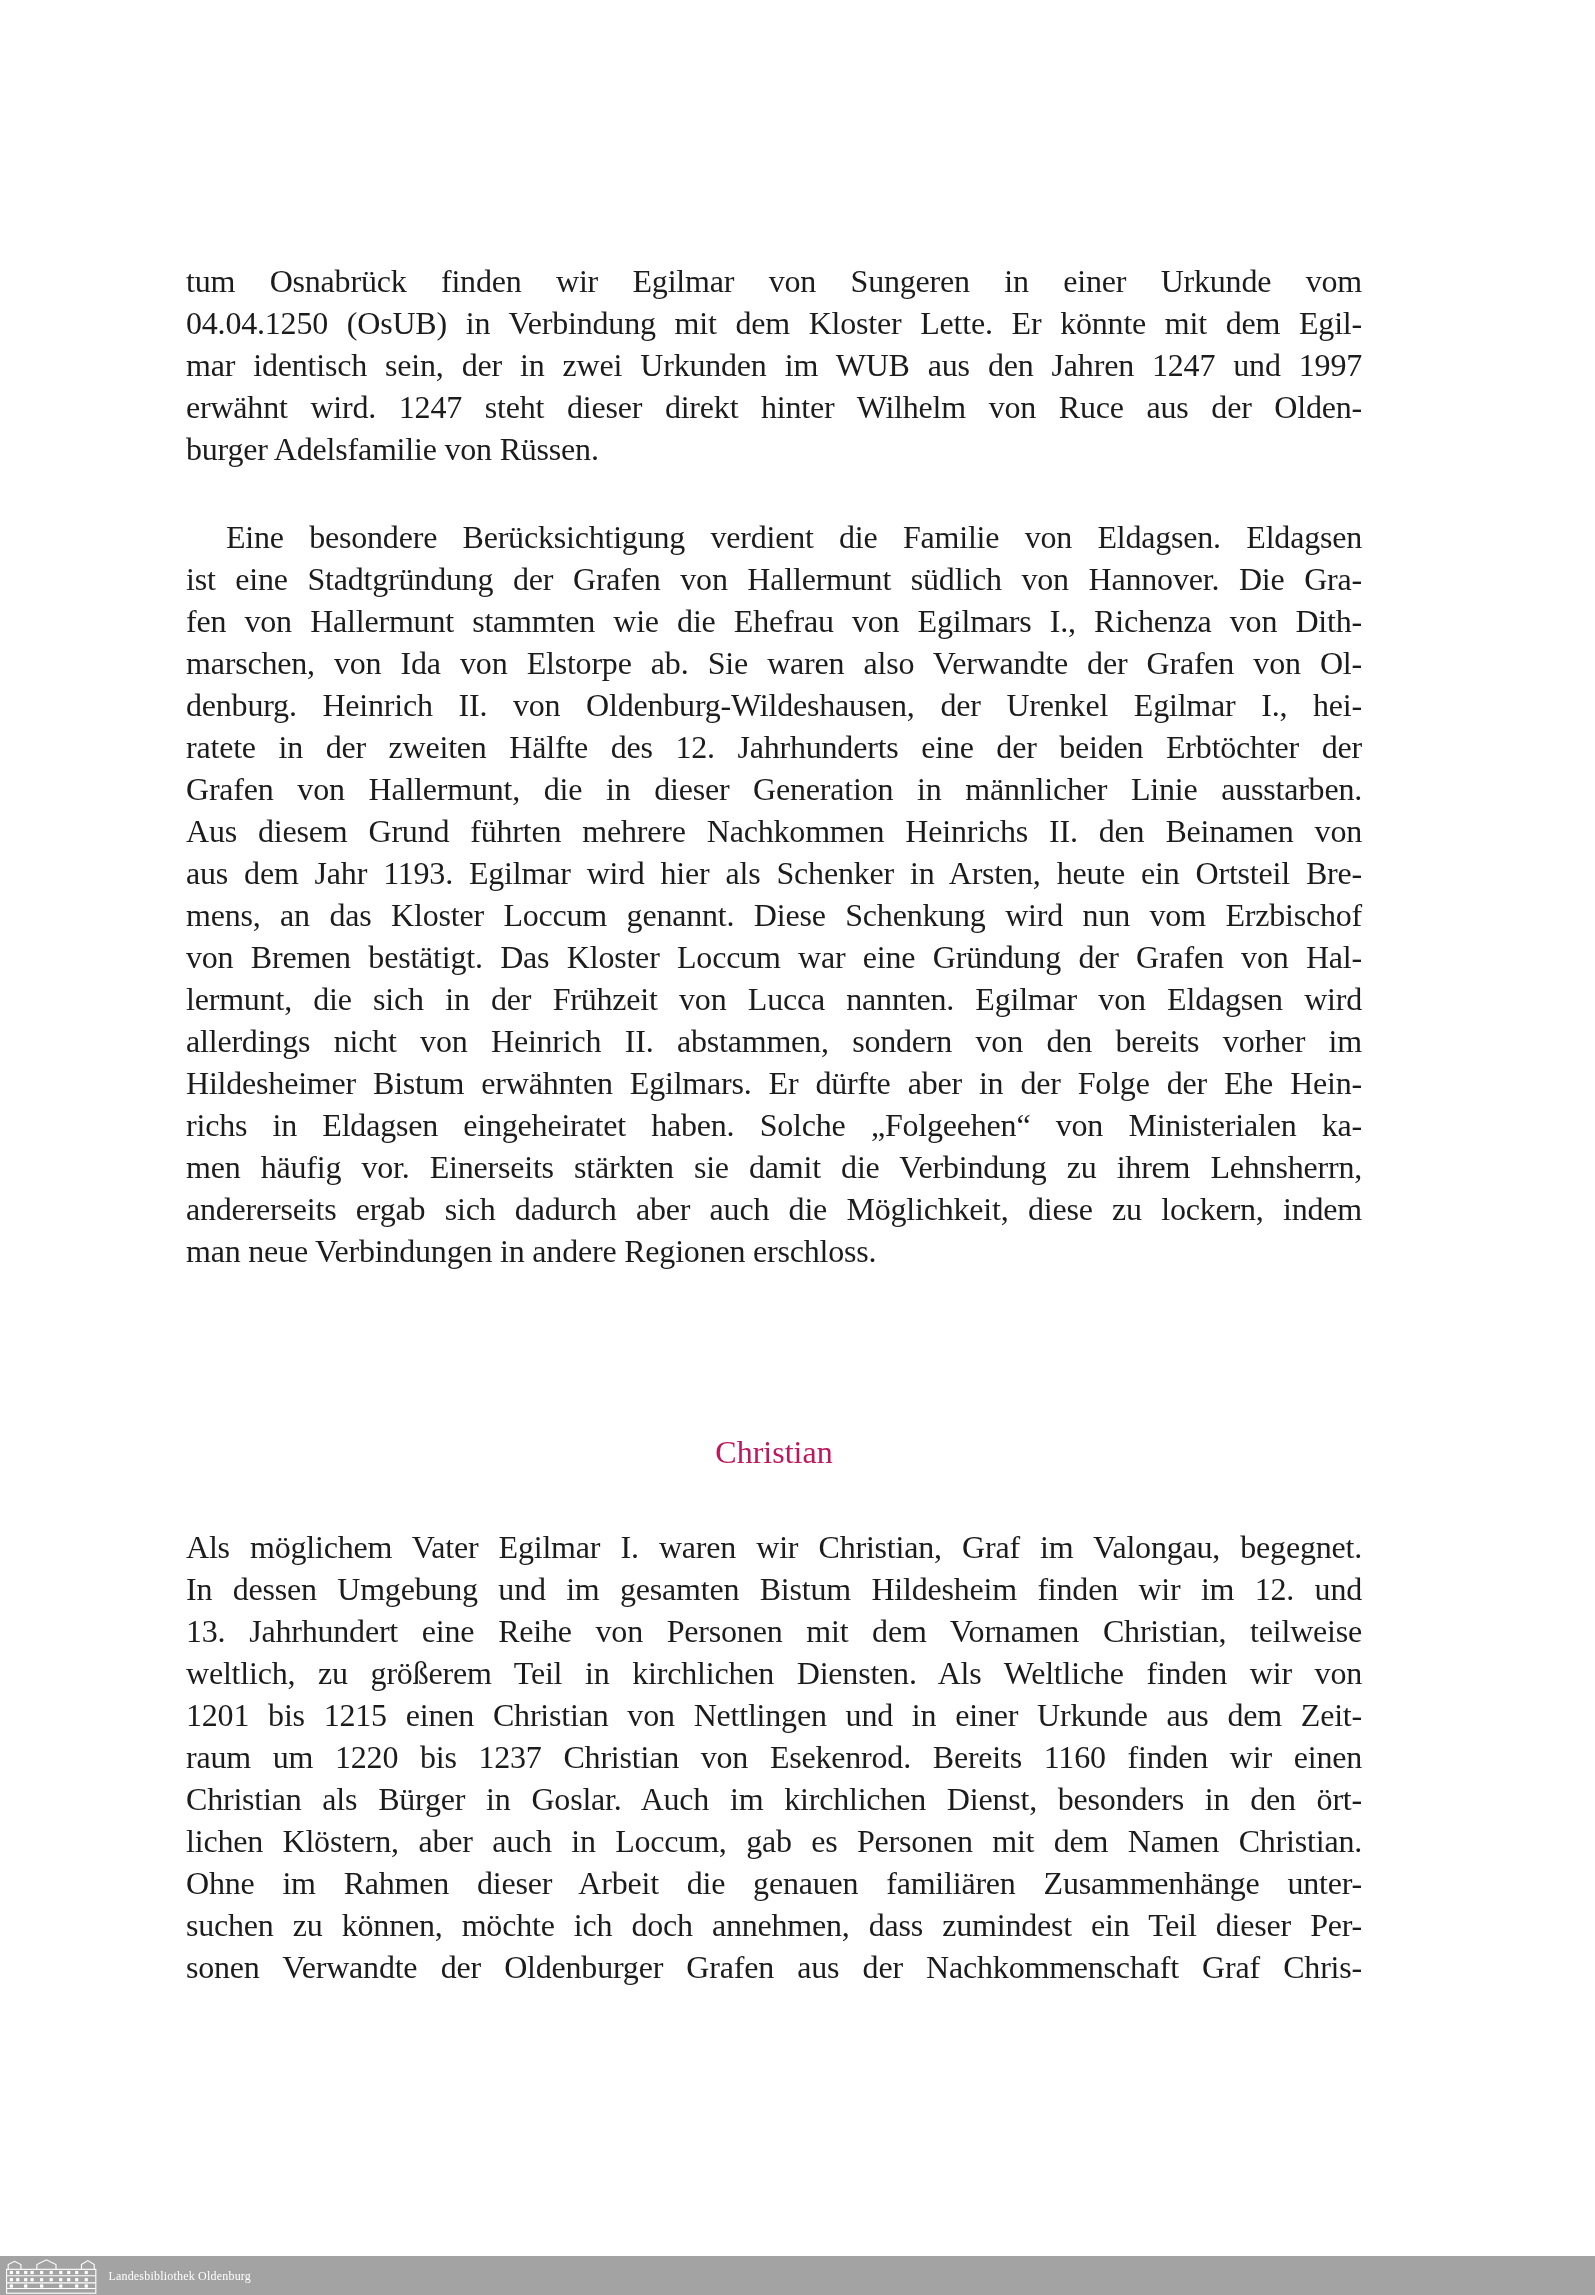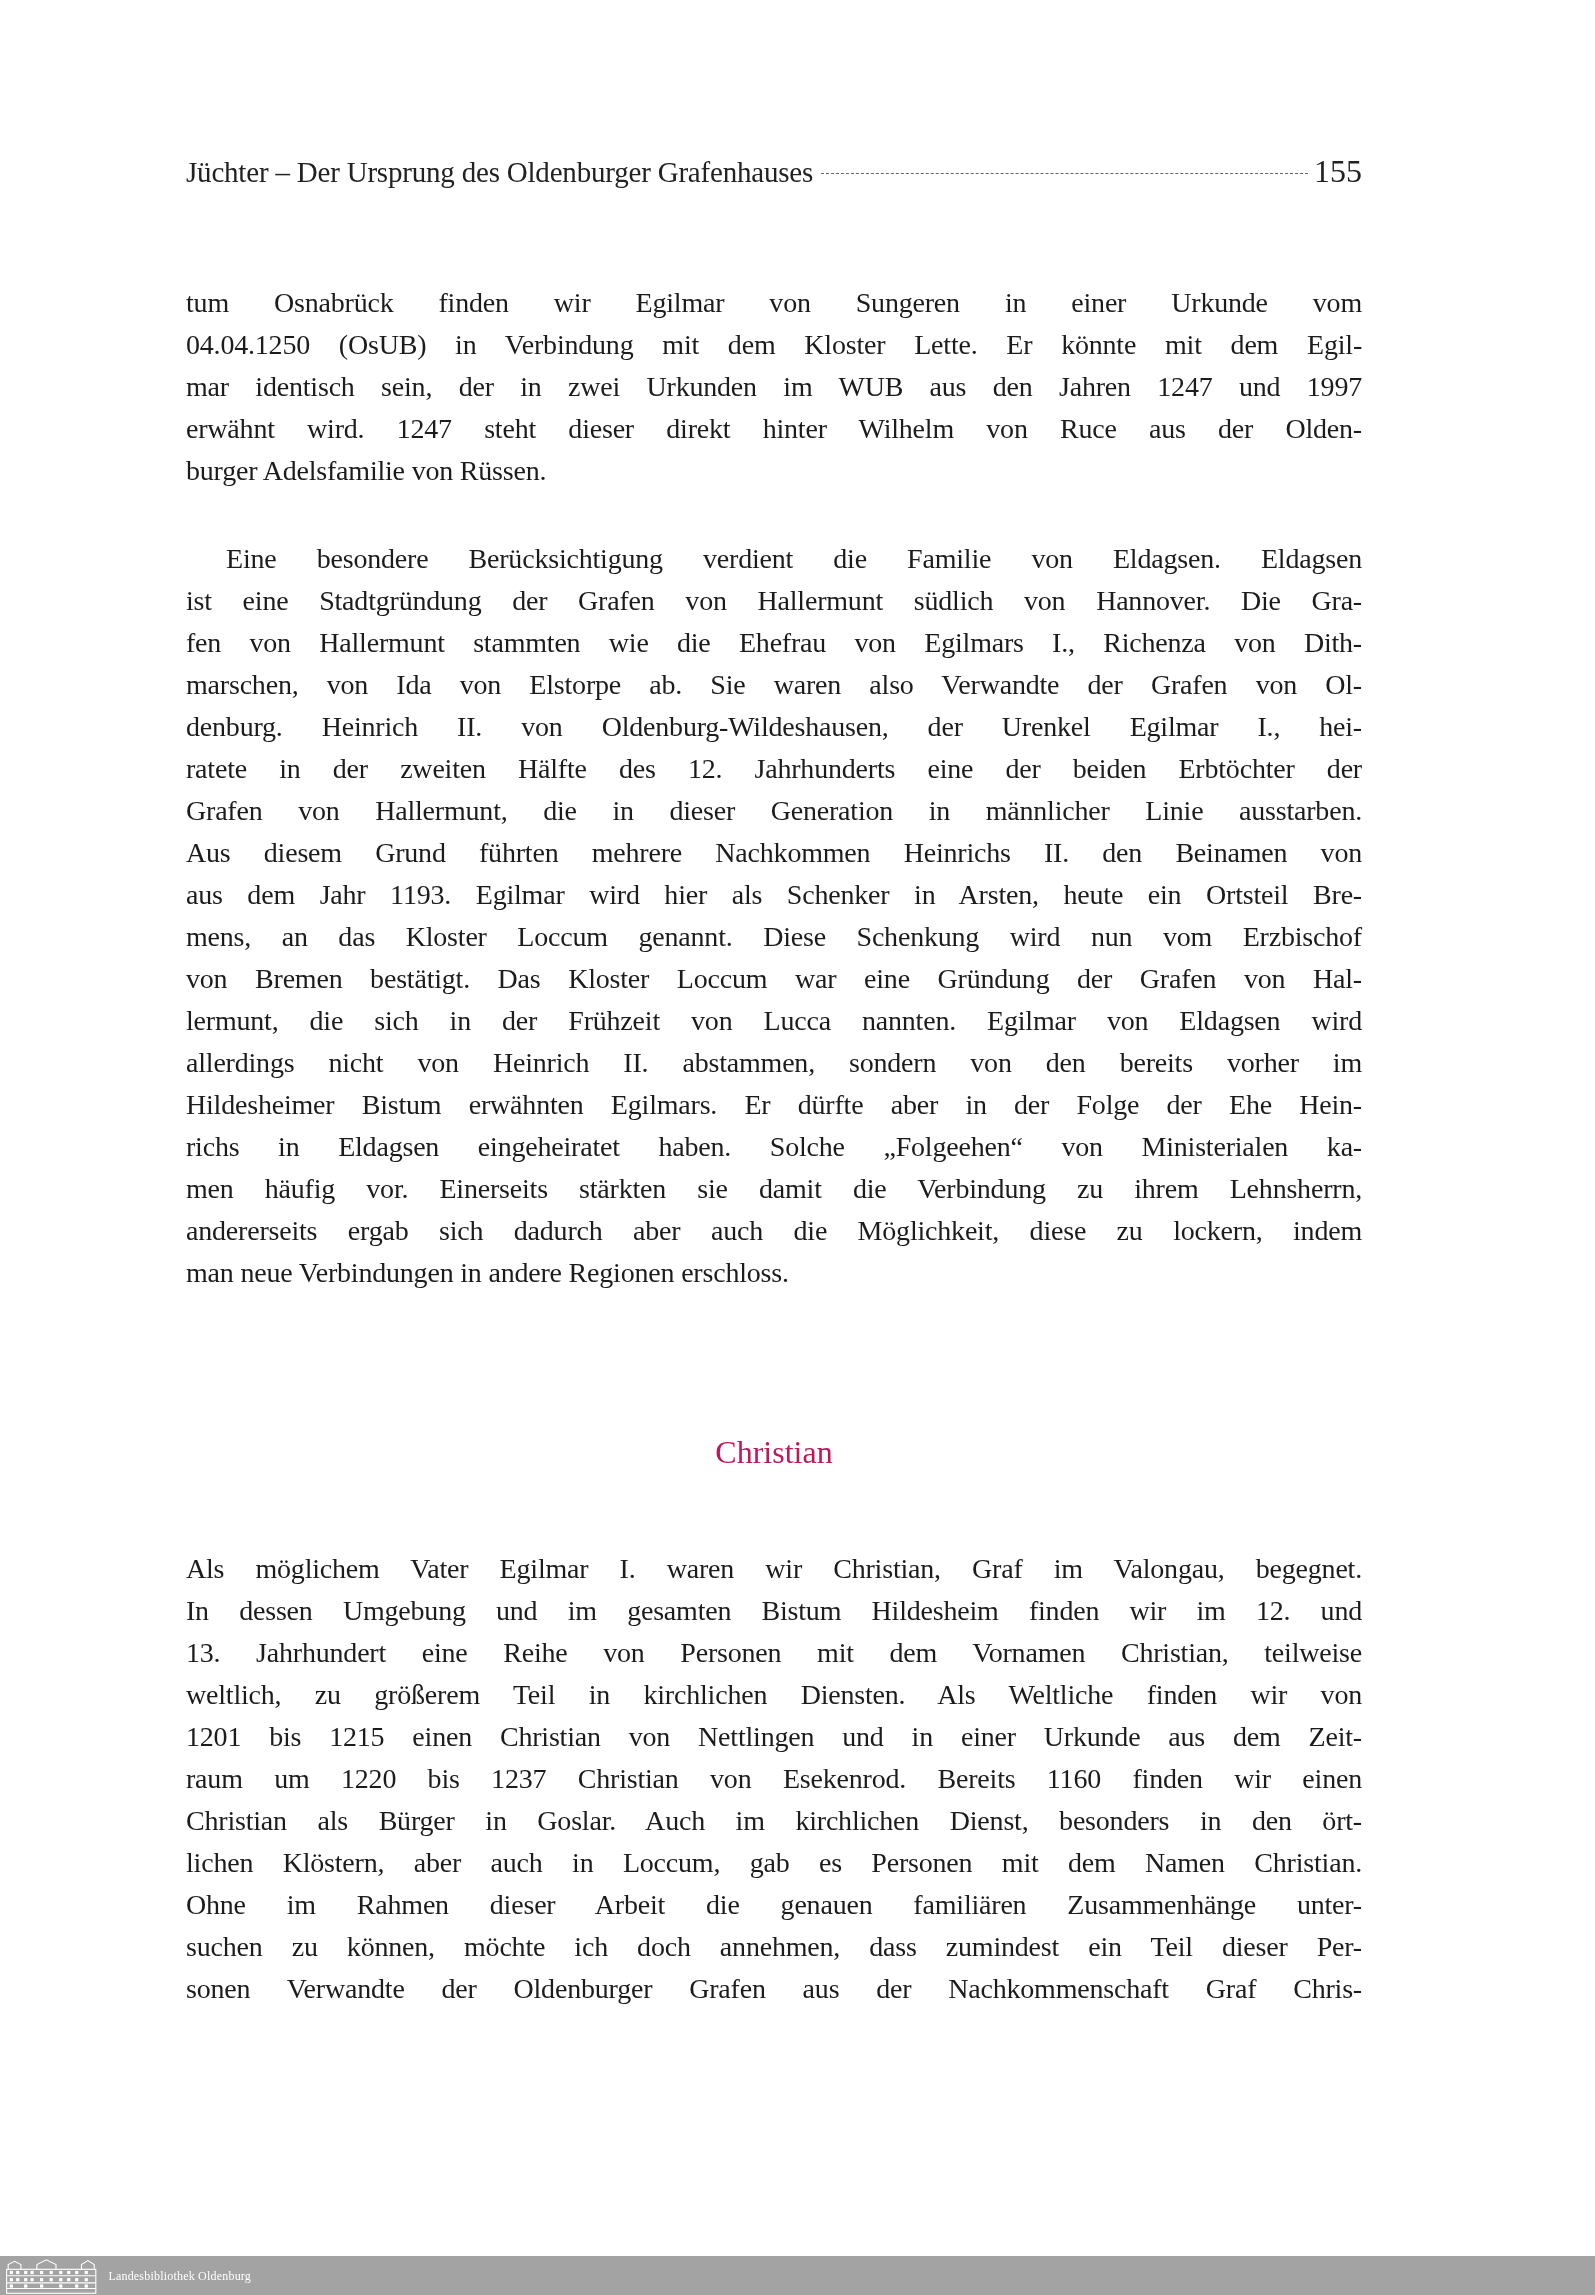--- a/index.html
+++ b/index.html
@@ -15,22 +15,22 @@
       display: flex; align-items: baseline;
     }
     .running-head .title { white-space: nowrap; letter-spacing: -0.2px; }
     .running-head .rule {
       flex: 1; margin: 0 6.4px 0 8px; border-bottom: 1.6px dashed #666; height: 0;
       position: relative; top: -8px;
     }
     .running-head .pagenum { font-size: 32px; white-space: nowrap; }
     .body-text {
       position: absolute; left: 186px; width: 1176px;
-      font-size: 28px; line-height: 42px; color: #1c1c1c;
-      text-align: justify; letter-spacing: -0.2px; margin-top: 22px;
+      font-size: 32px; line-height: 42px; color: #1c1c1c;
+      text-align: justify; letter-spacing: -0.2px;
     }
     .body-text .line { display: block; height: 42px; white-space: nowrap; text-align: justify; text-align-last: justify; }
     .body-text .line.last { text-align-last: left; }
     .body-text .line.indent { padding-left: 40px; }
     .p1 { top: 260px; }
     .p2 { top: 516px; }
     .section-heading {
       position: absolute; left: 186px; width: 1176px; top: 1431px;
       text-align: center; font-size: 32px; line-height: 42px; color: #be185d;
     }
@@ -43,25 +43,20 @@
     .footer-label {
       color: #ffffff; font-family: "Liberation Serif", "DejaVu Serif", serif;
       font-size: 12px; margin-left: 9.6px; letter-spacing: 0.2px;
     }
   </style>
 </head>
 <body>
 
 <div class="page">
 
-  <div class="running-head">
-    <span class="title">Jüchter – Der Ursprung des Oldenburger Grafenhauses</span>
-    <span class="rule"></span>
-    <span class="pagenum">155</span>
-  </div>
 
   <div class="body-text p1">
     <span class="line">tum Osnabrück finden wir Egilmar von Sungeren in einer Urkunde vom</span>
     <span class="line">04.04.1250 (OsUB) in Verbindung mit dem Kloster Lette. Er könnte mit dem Egil-</span>
     <span class="line">mar identisch sein, der in zwei Urkunden im WUB aus den Jahren 1247 und 1997</span>
     <span class="line">erwähnt wird. 1247 steht dieser direkt hinter Wilhelm von Ruce aus der Olden-</span>
     <span class="line last">burger Adelsfamilie von Rüssen.</span>
   </div>
 
   <div class="body-text p2">

